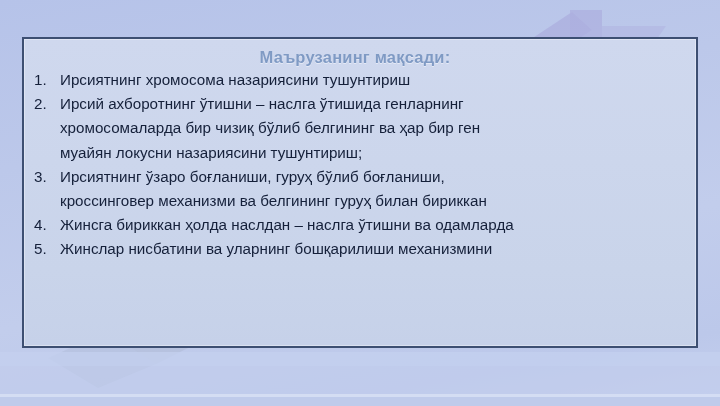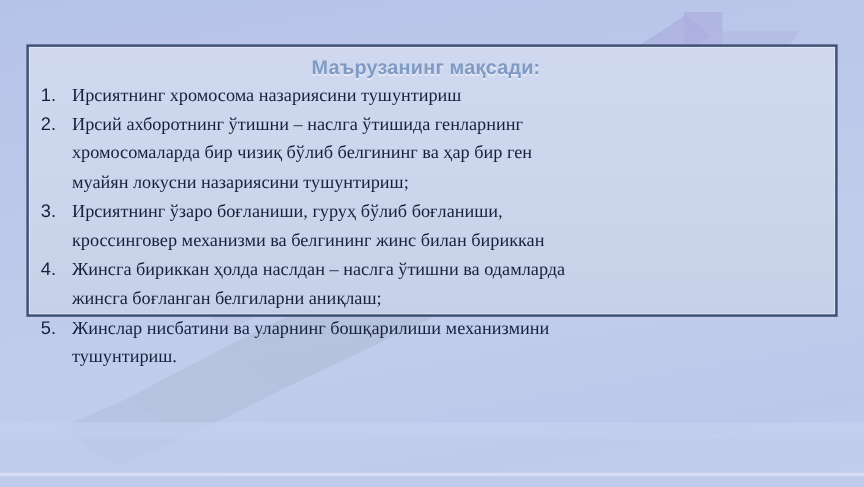--- a/index.html
+++ b/index.html
@@ -53,21 +53,21 @@
     opacity: .42;
     pointer-events: none;
   }
 
   
   #textbox {
     position: absolute;
     left: 22px;
     top: 37px;
     width: 676px;
-    height: 227px;
+    height: 311px;
     box-sizing: border-box;
     border: 2px solid #3d4f72;
     background: linear-gradient(180deg, #cfd8ee 0%, #ccd6ec 40%, #c9d4ea 75%, #c6d1e9 100%);
     box-shadow: inset 0 0 0 1px rgba(255,255,255,.35);
     padding: 6px 10px 0 0;
   }
 
   .box-title {
     text-align: center;
     font-size: 16.5px;
@@ -95,21 +95,20 @@
     padding-left: 10px;
     box-sizing: border-box;
     text-align: left;
     color: #15203a;
     font-size: 15.2px;
     line-height: 24.2px;
   }
   .goal-text {
     flex: 1 1 auto;
     padding-right: 4px;
-    font-family: Liberation Serif, serif;
   }
   .goal-text .ln { display: block; white-space: nowrap; }
 </style>
 </head>
 <body>
 
 <div id="slide">
 
   <svg class="wm-purple" viewBox="0 0 230 130" aria-hidden="true">
     <g fill="#9a8ed0">
@@ -158,35 +157,33 @@
           <span class="ln">Ирсий ахборотнинг ўтишни – наслга ўтишида генларнинг</span>
           <span class="ln">хромосомаларда бир чизиқ бўлиб белгининг ва ҳар бир ген</span>
           <span class="ln">муайян локусни назариясини тушунтириш;</span>
         </span>
       </li>
 
       <li>
         <span class="num">3.</span>
         <span class="goal-text">
           <span class="ln">Ирсиятнинг ўзаро боғланиши, гуруҳ бўлиб боғланиши,</span>
-          <span class="ln">кроссинговер механизми ва белгининг жинс билан бириккан</span>
+          <span class="ln">кроссинговер механизми ва белгининг гуруҳ билан бириккан</span>
         </span>
       </li>
 
       <li>
         <span class="num">4.</span>
         <span class="goal-text">
           <span class="ln">Жинсга бириккан ҳолда наслдан – наслга ўтишни ва одамларда</span>
-          <span class="ln">жинсга боғланган белгиларни аниқлаш;</span>
         </span>
       </li>
 
       <li>
         <span class="num">5.</span>
         <span class="goal-text">
           <span class="ln">Жинслар нисбатини ва уларнинг бошқарилиши механизмини</span>
-          <span class="ln">тушунтириш.</span>
         </span>
       </li>
 
     </ol>
   </div>
 </div>
 
 </body></html>

